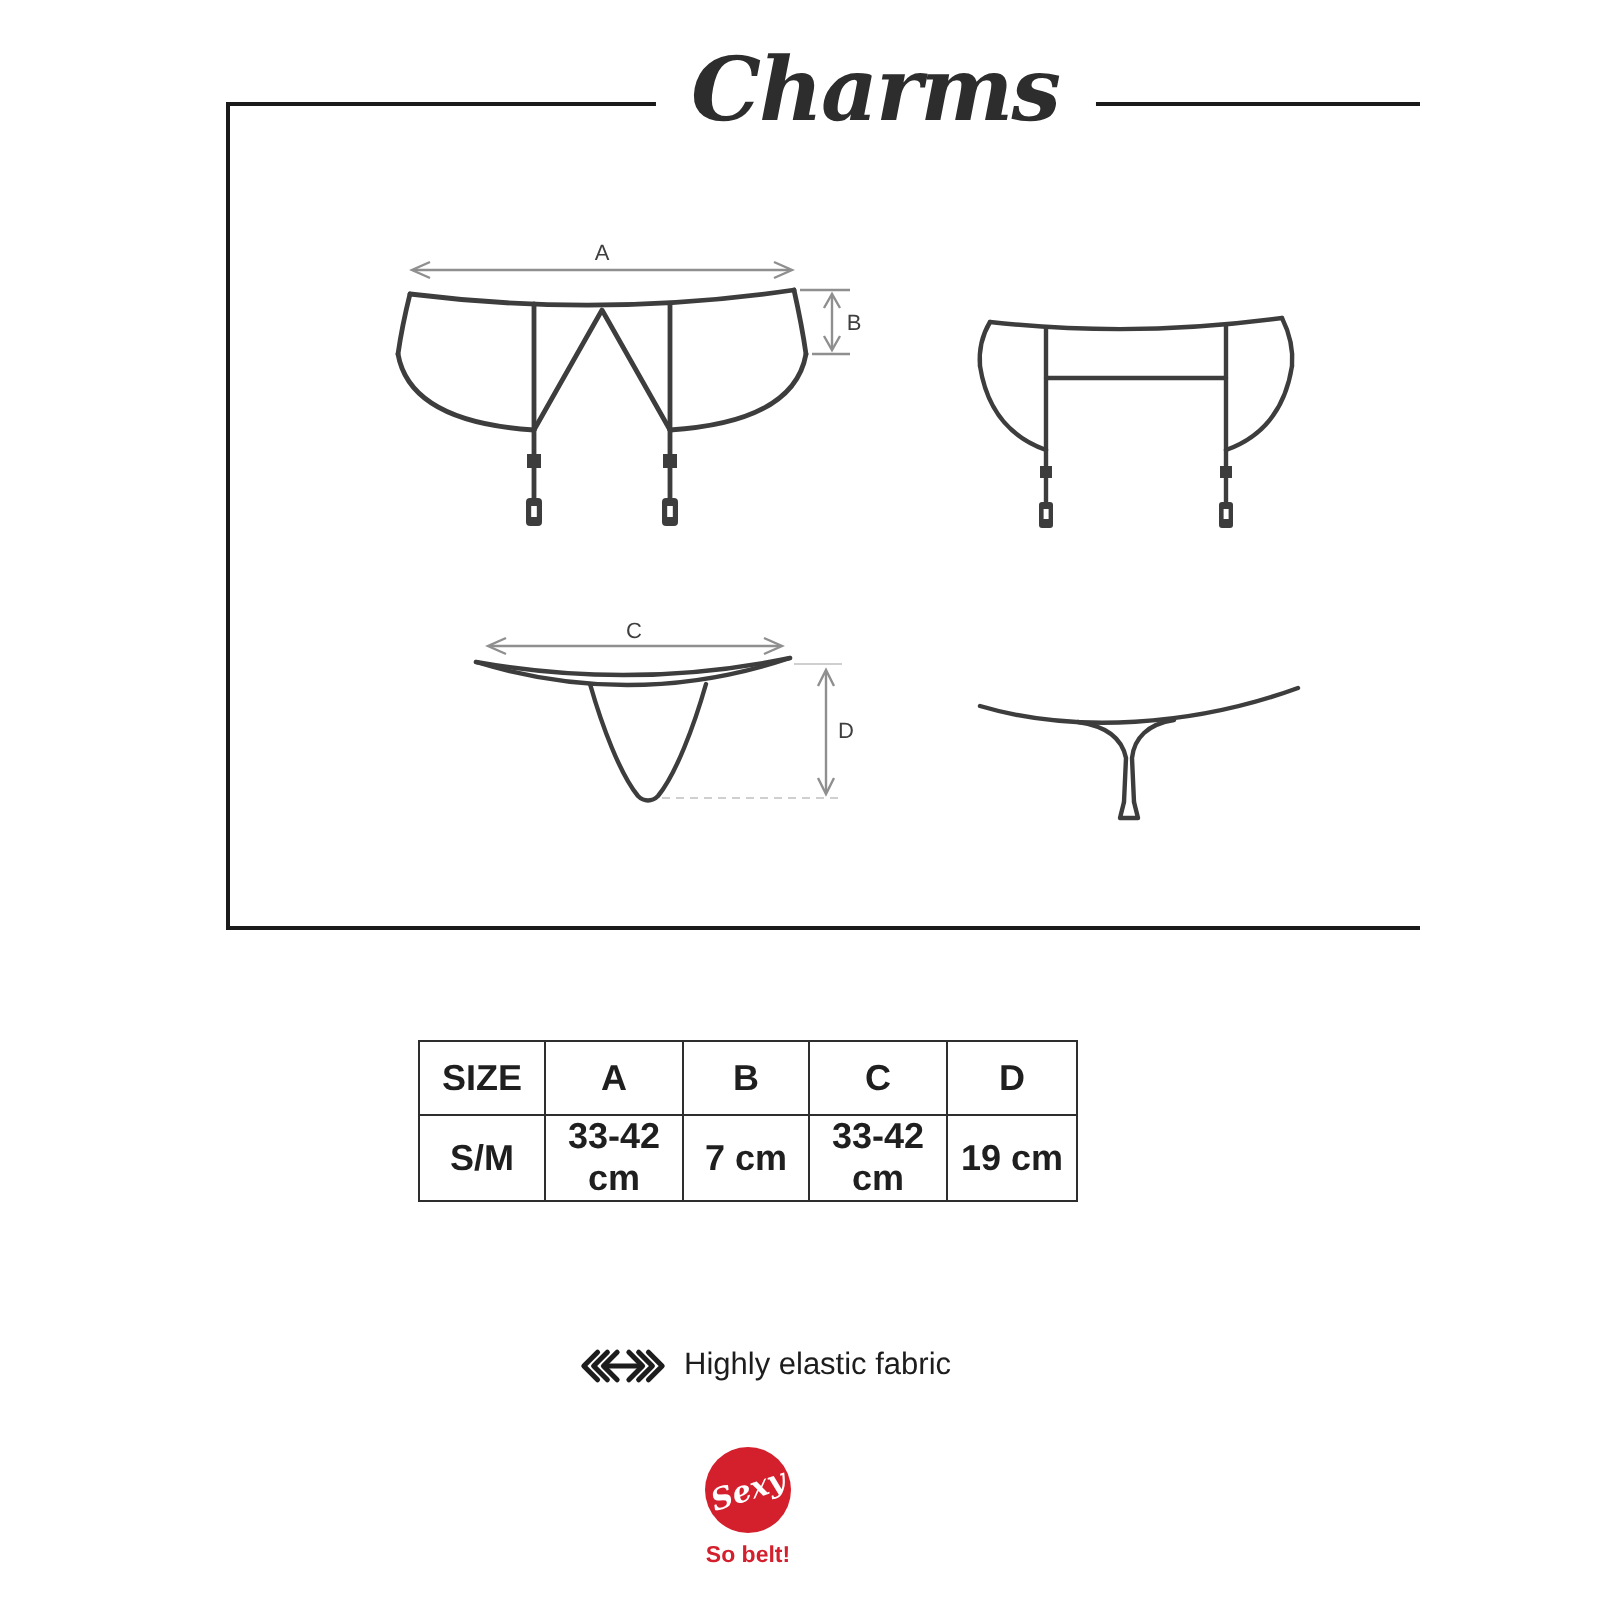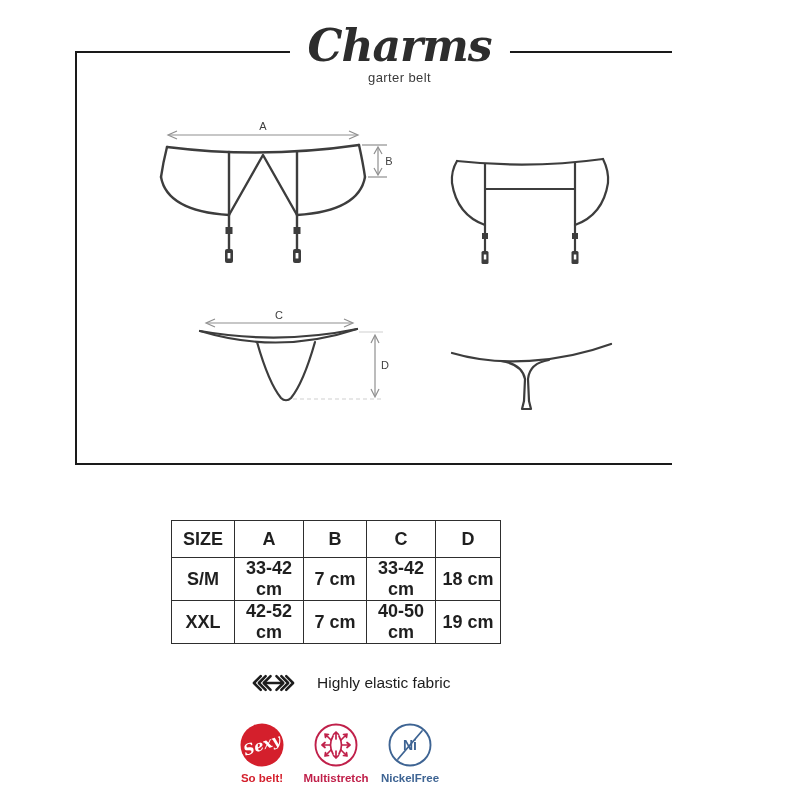--- a/index.html
+++ b/index.html
@@ -1,17 +1,17 @@
 <!DOCTYPE html>
 <html><head>
 <meta charset="utf-8">
 <style>
   html,body{margin:0;padding:0;background:#fff;}
   #stage{position:relative;width:672px;height:800px;background:#ffffff;overflow:hidden;
-         font-family:"Liberation Sans",sans-serif;color:#1f1f1f;}
+         font-family:"Liberation Sans",sans-serif;color:#1f1f1f;margin-left:38px;}
 
   
   .spec-box{position:absolute;left:75px;top:51px;width:645px;height:410px;
             border:2px solid #1a1a1a;background:#fff;}
   .brand{position:absolute;top:-30px;left:50%;transform:translateX(-50%);
          background:#fff;padding:0 18px;text-align:center;white-space:nowrap;}
   .brand-name{font-family:"DejaVu Serif",serif;font-style:italic;font-weight:bold;
               font-size:44px;line-height:46px;color:#2d2d2d;letter-spacing:-1px;}
   .brand-sub{font-size:13px;color:#3a3a3a;letter-spacing:.4px;margin-top:1px;}
 
@@ -30,40 +30,39 @@
   .size-table{position:absolute;left:50%;top:520px;transform:translateX(-50%);
               border-collapse:collapse;}
   .size-table th,.size-table td{border:1.5px solid #2e2e2e;text-align:center;
               height:36px;padding:0 3px;font-size:18px;}
   .size-table th{font-weight:bold;}
   .size-table td{font-weight:bold;}
   .col-size{width:56px;} .col-a{width:62px;} .col-b{width:56px;}
   .col-c{width:62px;} .col-d{width:58px;}
 
   
-  .elastic{position:absolute;left:250px;top:674px;display:flex;align-items:center;gap:20px;}
+  .elastic{position:absolute;left:250px;top:674px;display:flex;align-items:center;gap:7px;}
   .elastic-text{font-size:15.5px;color:#1d1d1d;}
 
   
   .badges{position:absolute;left:50%;top:722px;transform:translateX(-50%);
           display:flex;gap:2px;}
   .badge{width:72px;display:flex;flex-direction:column;align-items:center;}
   .badge-label{font-size:11.5px;font-weight:bold;margin-top:4px;white-space:nowrap;}
   .script{font-family:"DejaVu Serif",serif;font-style:italic;font-weight:bold;}
 </style>
 </head>
 <body>
 
 <div id="stage">
 
   <div class="spec-box">
 
     <div class="brand">
       <div class="brand-name">Charms</div>
-      <div class="brand-sub">garter belt</div>
     </div>
 
     <svg id="svg-garter-front" width="240" height="150" viewBox="0 0 240 150">
       <g class="dim">
         <line x1="14" y1="14" x2="202" y2="14"></line>
         <path d="M 22,10 L 13,14 L 22,18"></path>
         <path d="M 194,10 L 203,14 L 194,18"></path>
       </g>
       <text class="dim-label" x="108" y="9" text-anchor="middle">A</text>
       <g class="draw" stroke-width="2.4">
@@ -156,27 +155,20 @@
         <th class="col-c">C</th>
         <th class="col-d">D</th>
       </tr>
     </thead>
     <tbody>
       <tr>
         <th>S/M</th>
         <td>33-42 cm</td>
         <td>7 cm</td>
         <td>33-42 cm</td>
-        <td>18 cm</td>
-      </tr>
-      <tr>
-        <th>XXL</th>
-        <td>42-52 cm</td>
-        <td>7 cm</td>
-        <td>40-50 cm</td>
         <td>19 cm</td>
       </tr>
     </tbody>
   </table>
 
   <div class="elastic">
     <svg width="47" height="18" viewBox="0 0 48 18">
       <g stroke="#1d1d1d" stroke-width="2.6" fill="none" stroke-linecap="round" stroke-linejoin="round">
         <path d="M 11,2 L 4,9 L 11,16"></path>
         <path d="M 16,2 L 9,9 L 16,16"></path>
@@ -193,47 +185,17 @@
   <div class="badges">
 
     <div class="badge">
       <svg width="46" height="46" viewBox="-23 -23 46 46">
         <circle r="21.5" stroke="none" style="fill: rgb(212, 31, 44);"></circle>
         <text class="script" x="0" y="5" text-anchor="middle" font-size="15" fill="#ffffff" transform="rotate(-18)">Sexy</text>
       </svg>
       <div class="badge-label" style="color: rgb(212, 31, 44);">So belt!</div>
     </div>
 
-    <div class="badge">
-      <svg width="46" height="46" viewBox="-23 -23 46 46">
-        <g fill="none" stroke-linecap="round" stroke-linejoin="round" style="stroke: rgb(192, 32, 74);">
-          <circle r="20.5" stroke-width="1.9"></circle>
-          <g stroke-width="1.7">
-            <path d="M -3,-9 Q -8,0 -3,9"></path>
-            <path d="M 3,-9 Q 8,0 3,9"></path>
-            <path d="M 6,0 L 14,0 M 11,-2.5 L 14,0 L 11,2.5"></path>
-            <path d="M 5,-5 L 11,-11 M 10.5,-7.5 L 11,-11 L 7.5,-10.5"></path>
-            <path d="M 5,5 L 11,11 M 10.5,7.5 L 11,11 L 7.5,10.5"></path>
-            <path d="M -6,0 L -14,0 M -11,-2.5 L -14,0 L -11,2.5"></path>
-            <path d="M -5,-5 L -11,-11 M -10.5,-7.5 L -11,-11 L -7.5,-10.5"></path>
-            <path d="M -5,5 L -11,11 M -10.5,7.5 L -11,11 L -7.5,10.5"></path>
-            <path d="M 0,-6 L 0,-13 M -2.5,-10.5 L 0,-13 L 2.5,-10.5"></path>
-            <path d="M 0,6 L 0,13 M -2.5,10.5 L 0,13 L 2.5,10.5"></path>
-          </g>
-        </g>
-      </svg>
-      <div class="badge-label" style="color: rgb(192, 32, 74);">Multistretch</div>
-    </div>
-
-    <div class="badge">
-      <svg width="46" height="46" viewBox="-23 -23 46 46">
-        <g fill="none" stroke-linecap="round" style="stroke: rgb(62, 100, 147);">
-          <circle r="20.5" stroke-width="1.9"></circle>
-          <line x1="-12" y1="14" x2="12" y2="-14" stroke-width="1.8"></line>
-        </g>
-        <text x="0" y="5" text-anchor="middle" font-size="14" font-weight="bold" font-family="Liberation Sans, sans-serif" style="fill: rgb(62, 100, 147);">Ni</text>
-      </svg>
-      <div class="badge-label" style="color: rgb(62, 100, 147);">NickelFree</div>
-    </div>
+
 
 
   </div>
 </div>
 
 </body></html>

